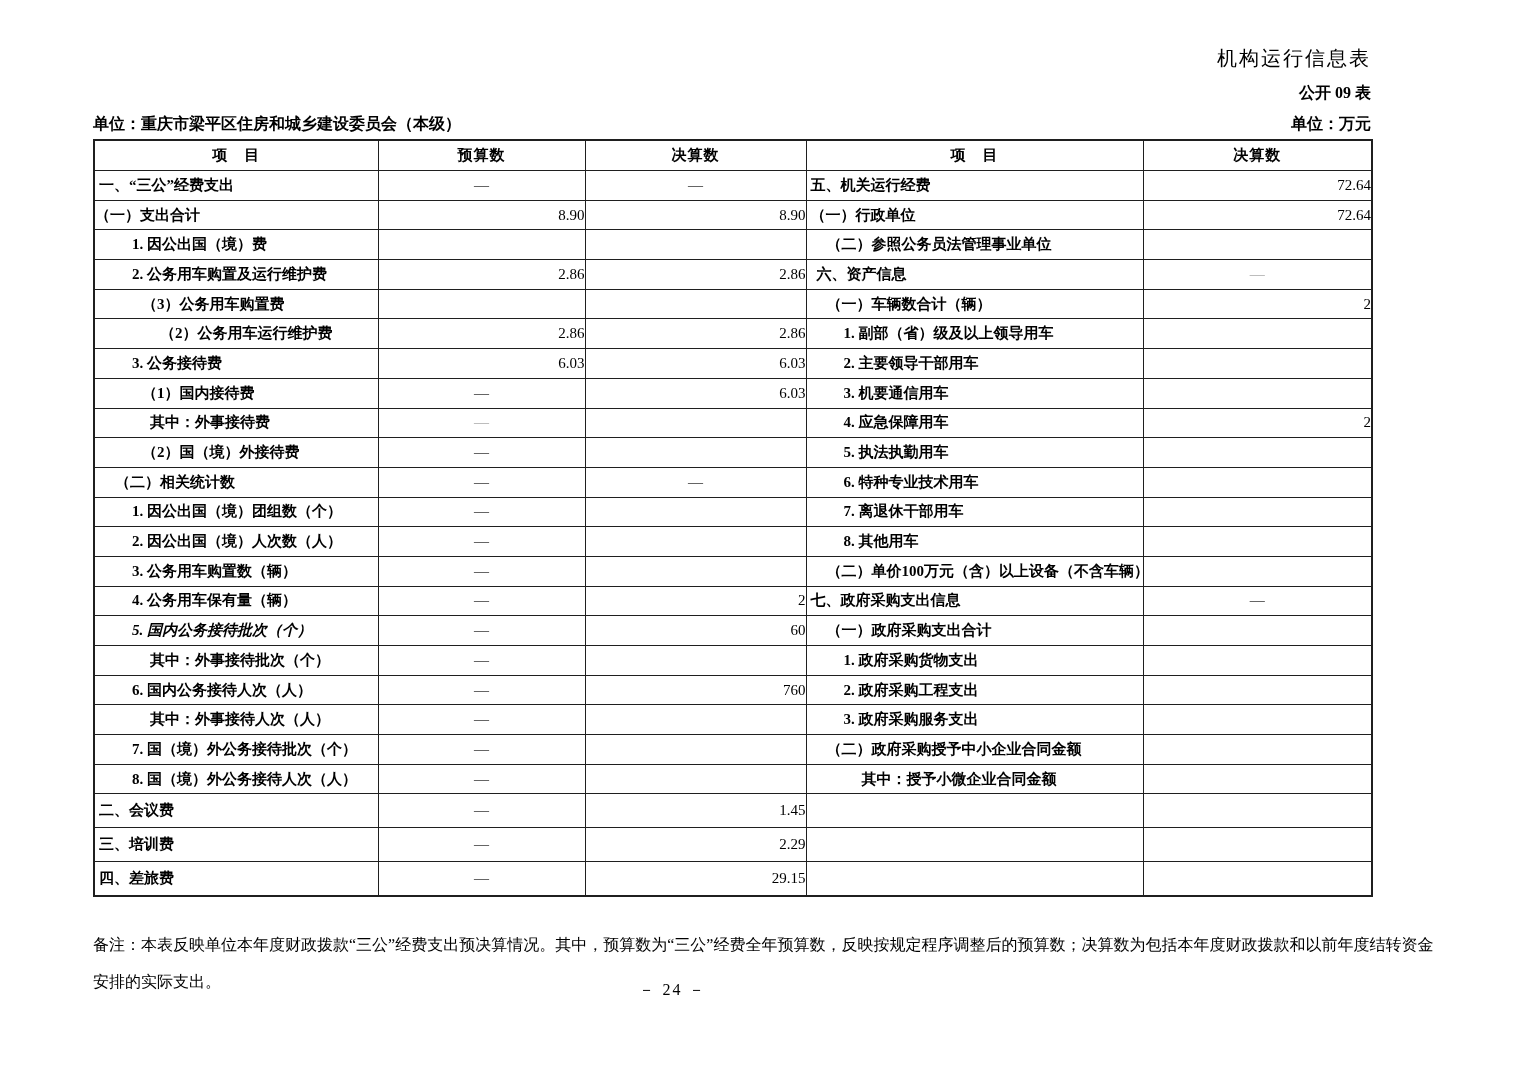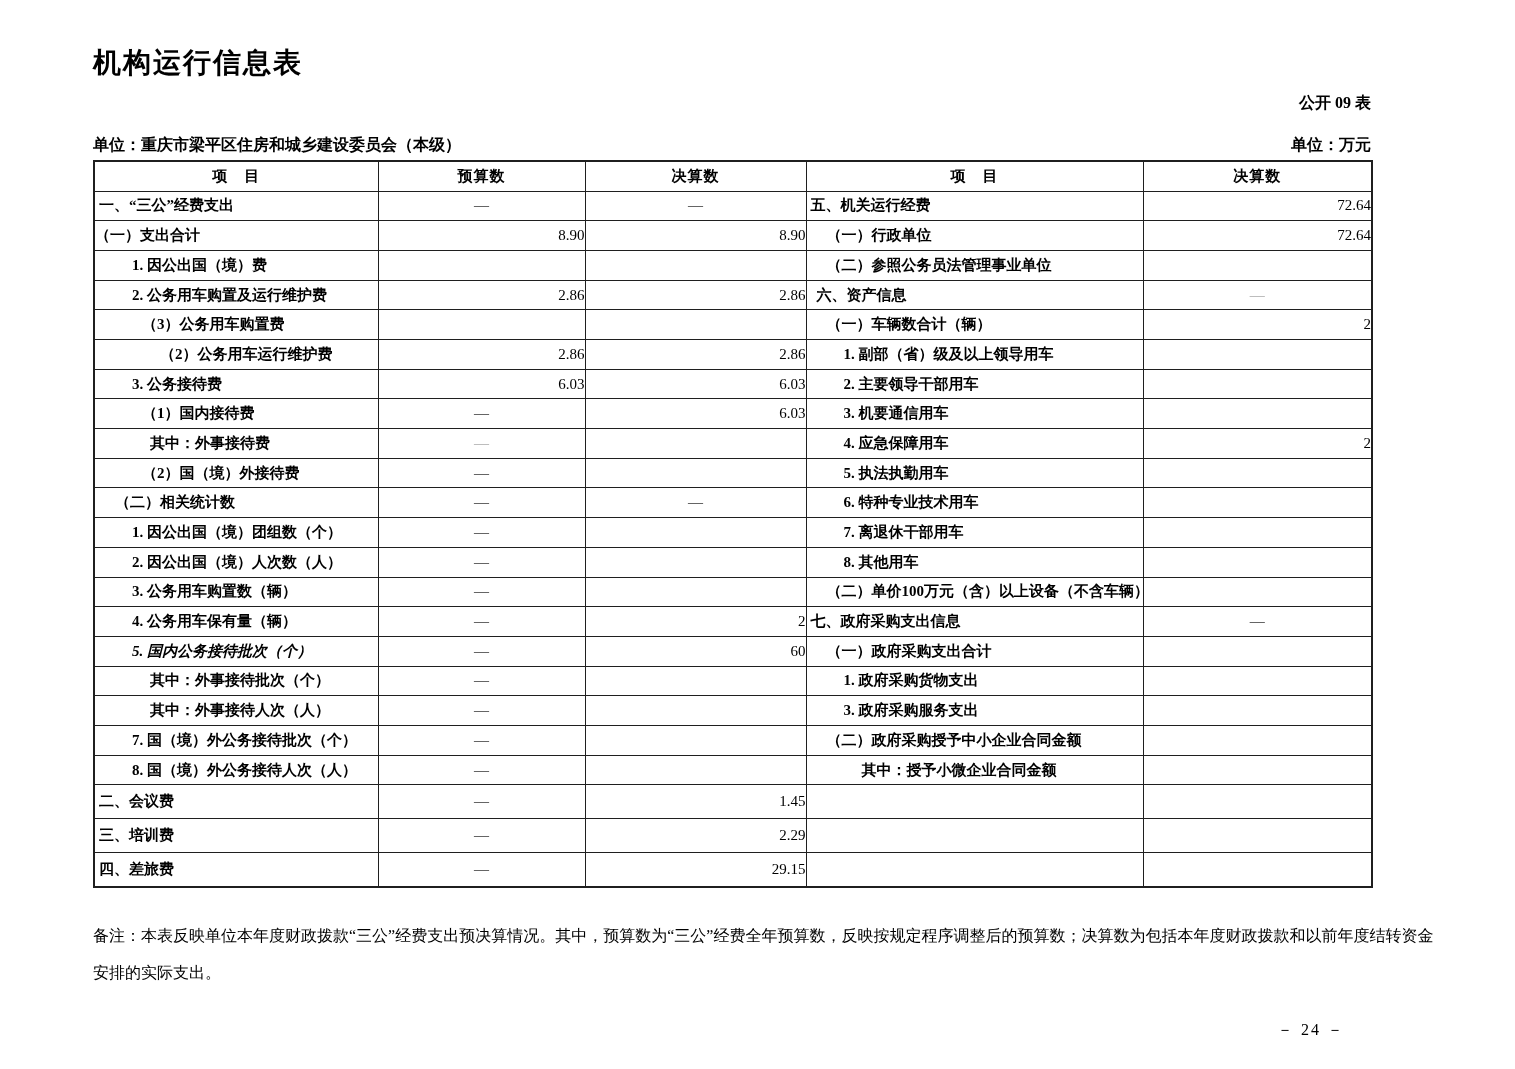--- a/index.html
+++ b/index.html
@@ -3,26 +3,26 @@
 <meta charset="utf-8">
 <style>
   html,body{margin:0;padding:0;}
   body{
     width:1515px;height:1069px;position:relative;overflow:hidden;
     background:#ffffff;color:#000;
     font-family:"Liberation Serif","DejaVu Serif",serif;
   }
   .content{position:absolute;left:93px;top:0;width:1278px;}
   .doc-title{
-    margin:46px 0 0 0;text-align:left;
-    font-size:28px;font-weight:700;letter-spacing:2px;line-height:1.2;
+    margin:46px 0 0 0;text-align:right;
+    font-size:20px;font-weight:400;letter-spacing:2px;line-height:1.2;
   }
   .meta-row{font-size:16px;font-weight:600;line-height:22px;}
   .meta1{margin-top:12px;text-align:right;}
-  .meta2{margin-top:20px;display:flex;justify-content:space-between;}
+  .meta2{margin-top:9px;display:flex;justify-content:space-between;}
   table.info{
     margin-top:4px;width:1278px;border-collapse:collapse;table-layout:fixed;
     border:2px solid #1f1f1f;
   }
   table.info th,table.info td{
     border:1px solid #1f1f1f;overflow:hidden;white-space:nowrap;
     padding:0;vertical-align:middle;
   }
   table.info th{
     height:29px;font-size:15px;font-weight:700;text-align:center;
@@ -35,22 +35,22 @@
     text-align:right;padding-right:9px;font-weight:400;font-size:16px;
     font-family:"Liberation Serif","DejaVu Serif",serif;
   }
   td.cell-dash{text-align:center;font-weight:400;font-size:16px;color:#2e2e2e;}
   td.cell-dash.light{color:#a8a8a8;}
   .note{
     margin-top:30px;width:1345px;font-size:16px;line-height:2.3;
     font-weight:400;text-align:left;
   }
   .page-num{
-    position:absolute;left:0;top:1020px;width:1345px;
-    text-align:right;font-size:16px;letter-spacing:2px;
+    position:absolute;left:0;top:980px;width:1345px;
+    text-align:center;font-size:16px;letter-spacing:2px;
   }
 </style>
 </head>
 <body>
 
 <div class="content">
   <h1 class="doc-title">机构运行信息表</h1>
   <div class="meta-row meta1">公开 09 表</div>
   <div class="meta-row meta2">
     <span>单位：重庆市梁平区住房和城乡建设委员会（本级）</span>
@@ -79,21 +79,21 @@
           <td class="cell-label" style="padding-left: 4px;">一、“三公”经费支出</td>
           <td class="cell-dash">—</td>
           <td class="cell-dash">—</td>
           <td class="cell-label" style="padding-left: 4px;">五、机关运行经费</td>
           <td class="cell-num">72.64</td>
         </tr>
         <tr>
           <td class="cell-label" style="">（一）支出合计</td>
           <td class="cell-num">8.90</td>
           <td class="cell-num">8.90</td>
-          <td class="cell-label" style="padding-left: 20px;">（一）行政单位</td>
+          <td class="cell-label" style="padding-left: 4px;">（一）行政单位</td>
           <td class="cell-num">72.64</td>
         </tr>
         <tr>
           <td class="cell-label" style="padding-left: 37px;">1. 因公出国（境）费</td>
           <td class="cell-num"></td>
           <td class="cell-num"></td>
           <td class="cell-label" style="padding-left: 20px;">（二）参照公务员法管理事业单位</td>
           <td class="cell-num"></td>
         </tr>
         <tr>
@@ -188,20 +188,27 @@
           <td class="cell-num"></td>
         </tr>
         <tr>
           <td class="cell-label" style="padding-left: 55px;">其中：外事接待批次（个）</td>
           <td class="cell-dash">—</td>
           <td class="cell-num"></td>
           <td class="cell-label" style="padding-left: 37px;">1. 政府采购货物支出</td>
           <td class="cell-num"></td>
         </tr>
         <tr>
+          <td class="cell-label" style="padding-left: 37px;">6. 国内公务接待人次（人）</td>
+          <td class="cell-dash">—</td>
+          <td class="cell-num">760</td>
+          <td class="cell-label" style="padding-left: 37px;">2. 政府采购工程支出</td>
+          <td class="cell-num"></td>
+        </tr>
+        <tr>
           <td class="cell-label" style="padding-left: 55px;">其中：外事接待人次（人）</td>
           <td class="cell-dash">—</td>
           <td class="cell-num"></td>
           <td class="cell-label" style="padding-left: 37px;">3. 政府采购服务支出</td>
           <td class="cell-num"></td>
         </tr>
         <tr>
           <td class="cell-label" style="padding-left: 37px;">7. 国（境）外公务接待批次（个）</td>
           <td class="cell-dash">—</td>
           <td class="cell-num"></td>

